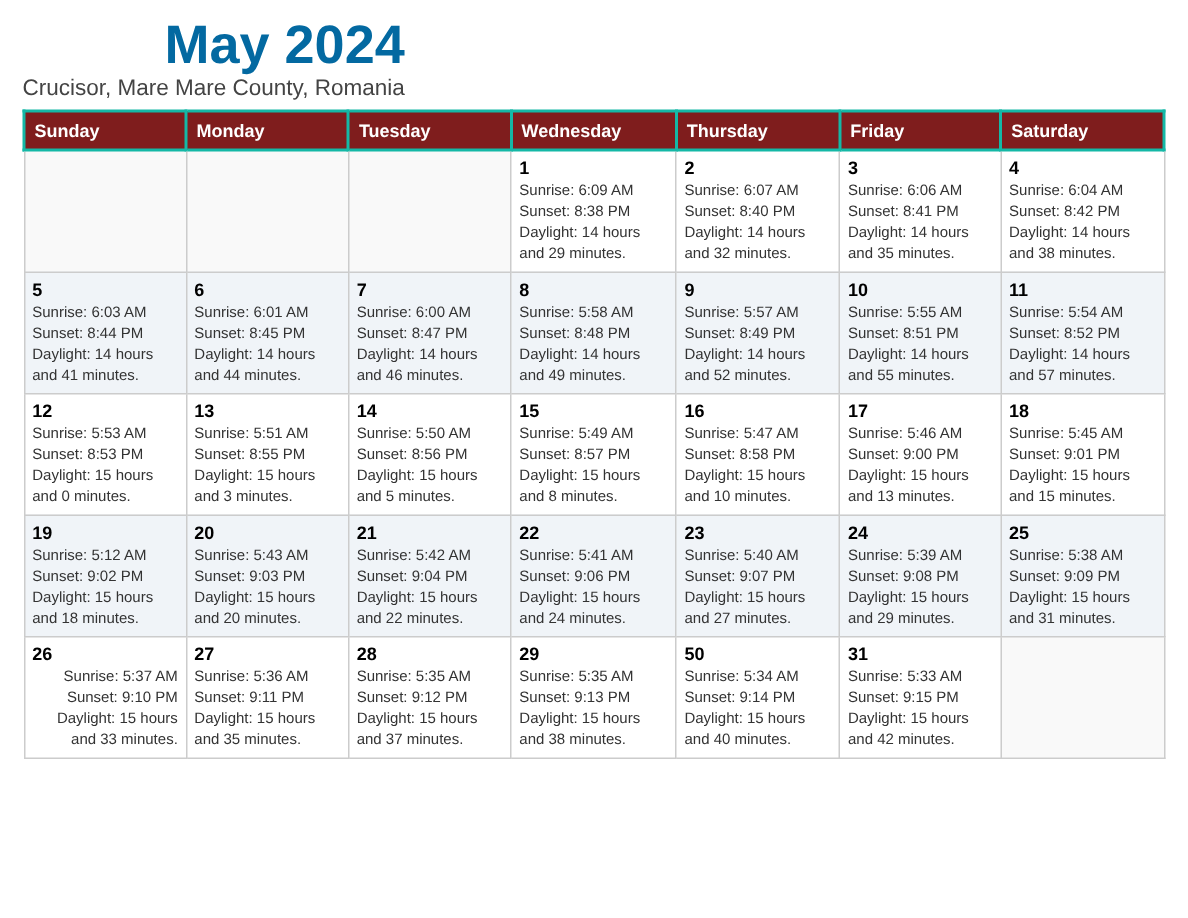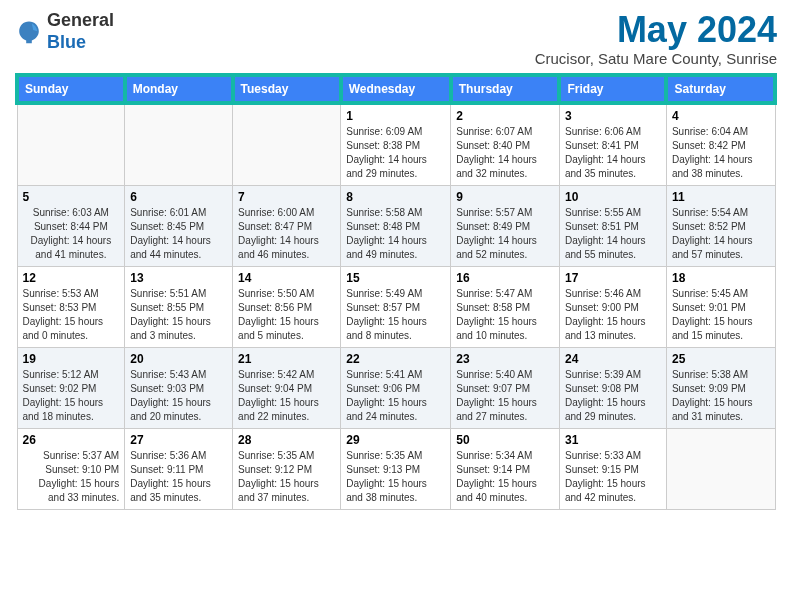--- a/index.html
+++ b/index.html
@@ -44,27 +44,27 @@
     .subtitle {
       font-size: 15px;
       color: #444;
     }
     table {
       width: 100%;
       border-collapse: collapse;
       font-size: 10.5px;
     }
     thead tr th {
-      background-color: #3b82f6;
+      background-color: #7f1d1d;
       color: #fff;
       text-align: left;
       padding: 5px 6px;
       font-size: 12px;
       font-weight: bold;
-      border: 4px solid #14b8a6;
+      border: 2px solid #14b8a6;
     }
     tbody tr td {
       vertical-align: top;
       border: 1px solid #ccc;
       padding: 4px 5px;
       width: 113px;
       min-height: 80px;
       background: #fff;
     }
     tbody tr:nth-child(even) td {
@@ -85,33 +85,23 @@
       background: #f9f9f9;
     }
     tbody tr:nth-child(even) td.empty {
       background: #eef2f7;
     }
   </style>
 </head>
 <body>
 
 <div class="header">
-  <div class="logo">
-    <svg class="logo-icon" viewBox="0 0 40 40" xmlns="http://www.w3.org/2000/svg">
-      <path d="M20 5 C12 5 6 11 6 19 C6 25 10 30 16 32 L16 36 L24 36 L24 32 C30 30 34 25 34 19 C34 11 28 5 20 5Z" fill="#1a6bb5" opacity="0.85"></path>
-      <path d="M24 8 C28 10 31 14 32 19 L26 17 Z" fill="#4a9de0"></path>
-    </svg>
-    <div class="logo-text">
-      <span class="logo-general">General</span><br>
-      <span class="logo-blue">Blue</span>
-    </div>
-  </div>
   <div class="title-block">
     <div class="month-title">May 2024</div>
-    <div class="subtitle">Crucisor, Satu Mare County, Sunrise</div>
+    <div class="subtitle">Crucisor, Mare Mare County, Romania</div>
   </div>
 </div>
 
 <table>
   <thead>
     <tr id="thead-row">
     <th>Sunday</th>
         <th>Monday</th>
         <th>Tuesday</th>
         <th>Wednesday</th>
@@ -150,21 +140,21 @@
           <span class="day-num">4</span>
           <div class="day-info" style="white-space: pre-line;">Sunrise: 6:04 AM
 Sunset: 8:42 PM
 Daylight: 14 hours
 and 38 minutes.</div>
         </td>
       </tr>
       <tr>
         <td>
           <span class="day-num">5</span>
-          <div class="day-info" style="white-space: pre-line; text-align: center;">Sunrise: 6:03 AM
+          <div class="day-info" style="white-space: pre-line;">Sunrise: 6:03 AM
 Sunset: 8:44 PM
 Daylight: 14 hours
 and 41 minutes.</div>
         </td>
         <td>
           <span class="day-num">6</span>
           <div class="day-info" style="white-space: pre-line;">Sunrise: 6:01 AM
 Sunset: 8:45 PM
 Daylight: 14 hours
 and 44 minutes.</div>

